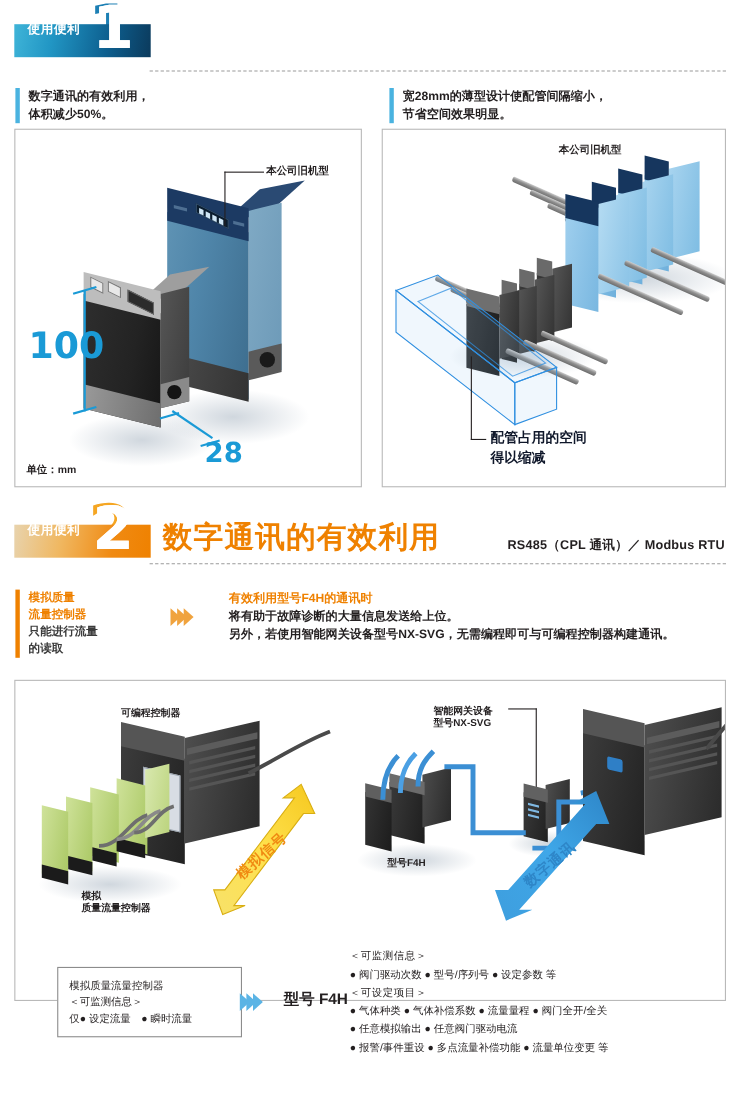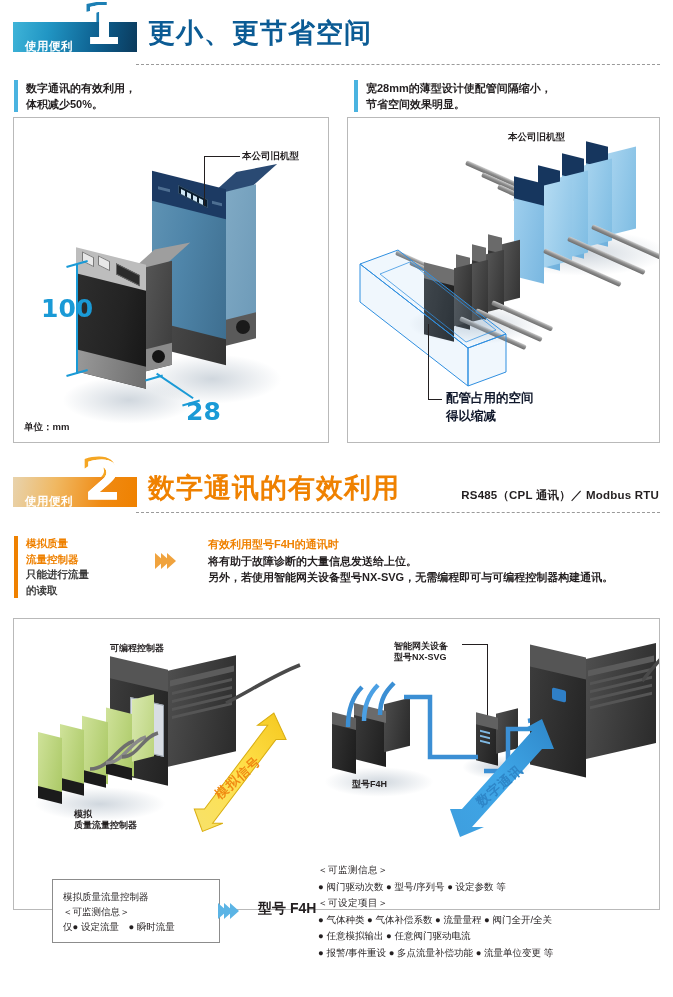--- a/index.html
+++ b/index.html
@@ -10,21 +10,21 @@
     color: #231f20;
     overflow: hidden;
   }
   .page { position: relative; width: 673px; height: 997px; }
 
   
   .sec-header { position: relative; height: 58px; }
   .badge {
     position: absolute; left: 13px; top: 22px;
     width: 124px; height: 30px;
-    display: flex; align-items: flex-end;
+    display: flex; align-items: flex-start;
     padding-left: 12px;
     z-index: 2;
   }
   .badge.blue  { background: linear-gradient(100deg,#3fb4d8 0%,#2196c4 28%,#0d5f8f 68%,#0b3a5c 100%); }
   .badge.orange{ background: linear-gradient(100deg,#e8d3ad 0%,#f0b862 34%,#f08a12 72%,#ef8100 100%); }
   .badge-label {
     color: #ffffff; font-size: 11.5px; font-weight: bold;
     letter-spacing: .5px; line-height: 1;
   }
   .bignum {
@@ -267,21 +267,20 @@
 <body>
 
 <div class="page">
 
   <div class="sec-header">
     <div class="num-halo blue" style="left:80px; top:1px;">1</div>
     <div class="badge blue">
       <span class="badge-label">使用便利</span>
     </div>
     <div class="bignum" style="left:84px; top:3px;">1</div>
-    <div class="sec-title blue">更小、更节省空间</div>
     <div class="divider"></div>
   </div>
 
   <div class="lead" id="lead-left">
     <div>数字通讯的有效利用，</div>
     <div>体积减少50%。</div>
   </div>
   <div class="lead" id="lead-right">
     <div>宽28mm的薄型设计使配管间隔缩小，</div>
     <div>节省空间效果明显。</div>
@@ -321,21 +320,21 @@
         <div class="dsub"></div>
       </div>
       <div class="foot-s"></div>
       <div class="foot"></div>
       <div class="port"></div>
     </div>
 
     <div class="dimline" style="left:62px; top:146px; width:1.6px; height:110px;"></div>
     <div class="dimline" style="left:52px; top:145px; width:22px; height:1.6px; transform:rotate(-16deg);"></div>
     <div class="dimline" style="left:52px; top:254px; width:22px; height:1.6px; transform:rotate(-16deg);"></div>
-    <div class="dim-label" style="left:12px; top:176px; font-size:25px;margin-left:15px;">100</div>
+    <div class="dim-label" style="left:12px; top:176px; font-size:33px;">100</div>
 
     <div class="dimline" style="left:139px; top:267px; width:44px; height:1.6px; transform:rotate(34deg);"></div>
     <div class="dimline" style="left:131px; top:259px; width:18px; height:1.6px; transform:rotate(-16deg);"></div>
     <div class="dimline" style="left:168px; top:284px; width:18px; height:1.6px; transform:rotate(-16deg);"></div>
     <div class="dim-label" style="left:172px; top:279px; font-size:25px;">28</div>
 
     <div class="callout-line" style="left:190px; top:38px; width:1.4px; height:50px;"></div>
     <div class="callout-line" style="left:190px; top:38px; width:36px; height:1.4px;"></div>
     <div class="callout-text" style="left:228px; top:31px;">本公司旧机型</div>
 

